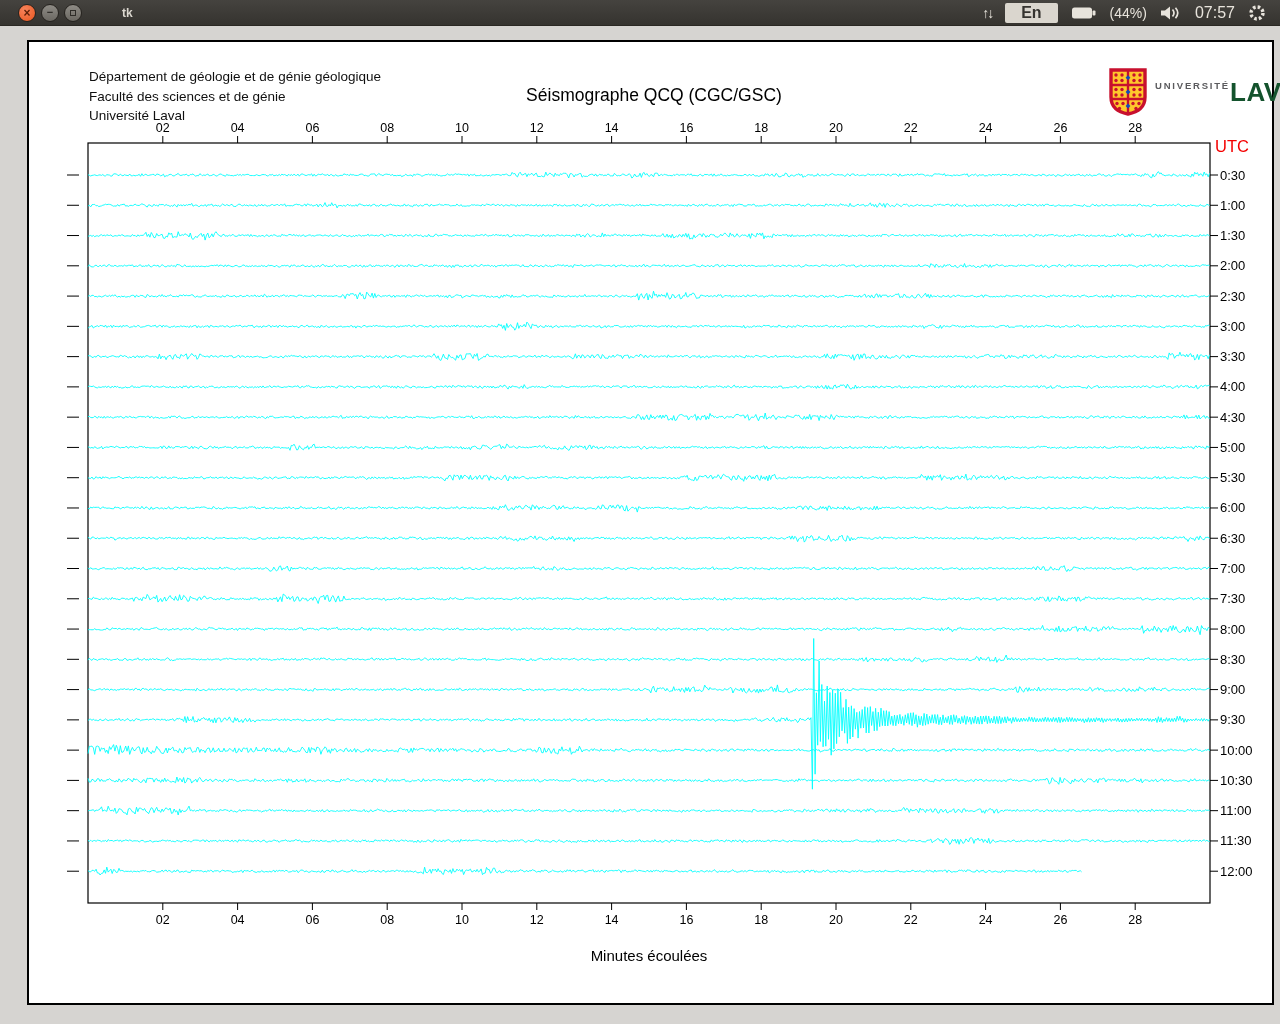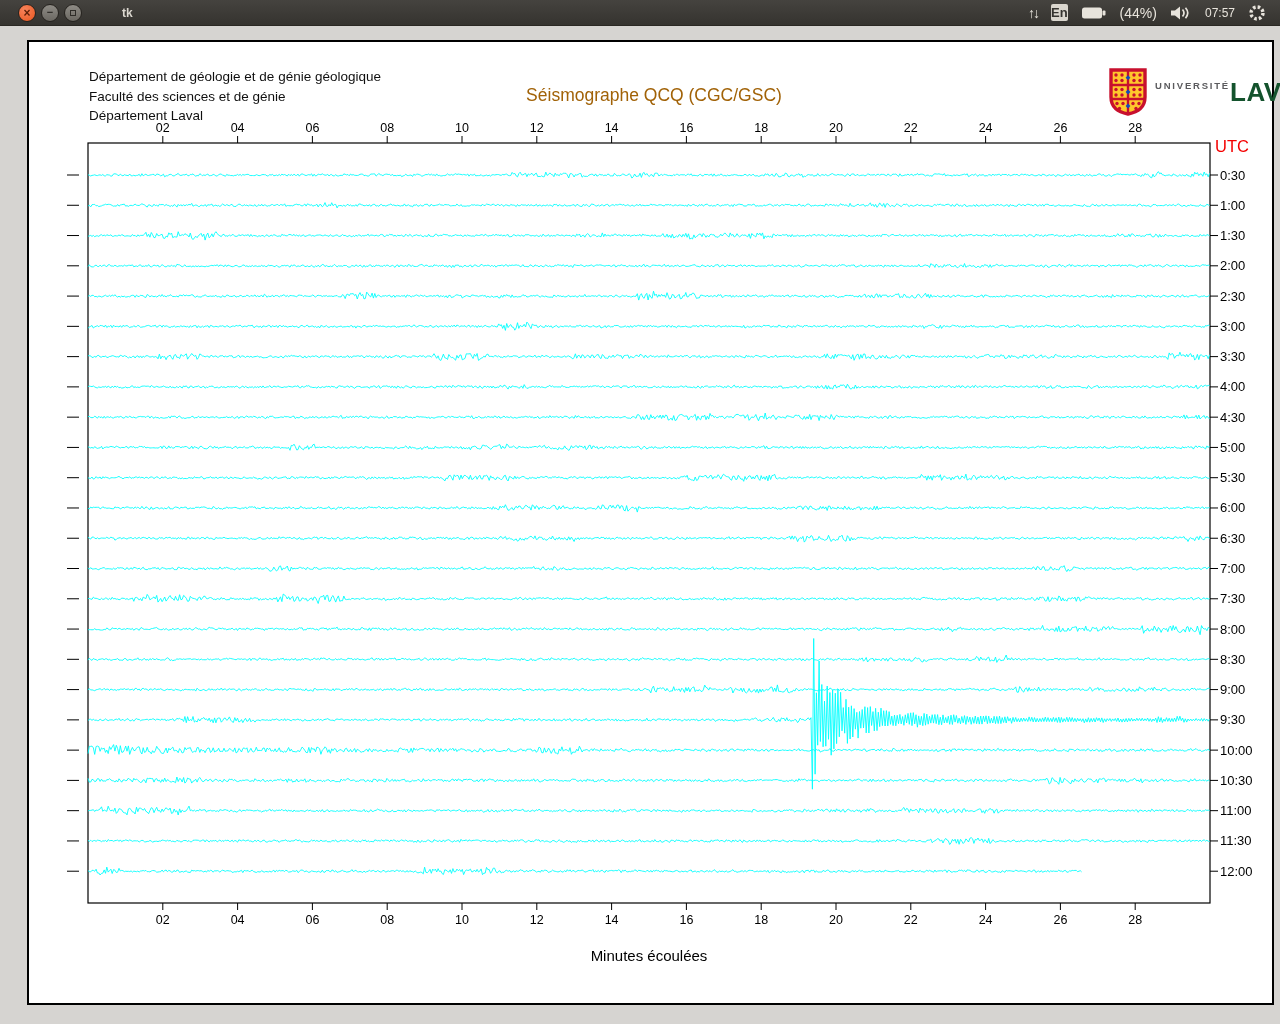--- a/index.html
+++ b/index.html
@@ -17,32 +17,32 @@
     justify-content:center; font-size:11px; line-height:1; cursor:default;
     border:1px solid #26231f; }
   .wb.close { background:radial-gradient(circle at 35% 30%, #f8835b, #e9571f);
     color:#5e2009; font-weight:bold; font-size:12px; }
   .wb.gray  { background:linear-gradient(#8e8b85,#6b6862); color:#2e2c28; font-weight:bold; }
   .maxsq { width:6px; height:6px; border:1.5px solid #2e2c28; display:block; }
   .panel-title { margin-left:40px; font-weight:bold; font-size:12px; color:#dcd8d0; }
   .tray { margin-left:auto; display:flex; align-items:center; gap:13px;
     margin-right:14px; font-size:14px; }
   .arrows { font-weight:bold; letter-spacing:-2px; font-size:14px; }
-  .kbd { background:#dad6ce; color:#35332f; font-weight:bold; font-size:13px;
-    padding:1px 0; border-radius:2px; }
-  .clock { font-size:12px; }
+  .kbd { background:#dad6ce; color:#35332f; font-weight:bold; font-size:16px;
+    padding:1px 16px; border-radius:2px; }
+  .clock { font-size:16px; }
   .tray svg { display:block; }
 
   
   .window { position:absolute; left:27px; top:40px; width:1247px; height:965px;
     background:#ffffff; border:2px solid #000; }
   .hdr { position:absolute; left:60px; top:25px; font-size:13.5px; color:#101010;
     line-height:19.5px; white-space:pre; }
   .plot-title { position:absolute; left:380px; top:43px; width:490px;
-    text-align:center; font-size:17.5px; color:#a16207; }
+    text-align:center; font-size:17.5px; color:#000000; }
 
   .logo { position:absolute; left:1079px; top:26px; display:flex; align-items:center; gap:7px; }
   .logo-text { display:flex; flex-direction:row;text-align:center; }
   .logo-univ { font-size:9.5px; letter-spacing:1.8px; color:#5b5b5e; font-weight:bold; }
   .logo-laval { font-size:26px; letter-spacing:0.5px; color:#14532d; font-weight:600;
     line-height:24px; }
 
   svg.plot { position:absolute; left:0; top:0; }
 </style>
 </head>
@@ -78,21 +78,21 @@
       </svg>
       <span class="clock">07:57</span>
       <svg width="18" height="18" viewBox="0 0 18 18">
         <circle cx="9" cy="9" r="6" fill="none" stroke="#e8e4dc" stroke-width="3.4" stroke-dasharray="2.6 2.1"></circle>
         <circle cx="9" cy="9" r="3.2" fill="#35332f"></circle>
       </svg>
     </div>
   </div>
 
   <div class="window">
-    <div class="hdr"><span>Département de géologie et de génie géologique</span><br><span>Faculté des sciences et de génie</span><br><span>Département Laval</span></div>
+    <div class="hdr"><span>Département de géologie et de génie géologique</span><br><span>Faculté des sciences et de génie</span><br><span>Université Laval</span></div>
 
     <div class="plot-title">Séismographe QCQ (CGC/GSC)</div>
 
     <div class="logo">
       <svg width="40" height="48" viewBox="0 0 40 48">
         <path d="M3,2 h34 v27 c0,11 -7,14.5 -17,17 c-10,-2.5 -17,-6 -17,-17 z" fill="#ffc72c" stroke="#c8102e" stroke-width="3.4"></path>
         <line x1="20" y1="2" x2="20" y2="46" stroke="#c8102e" stroke-width="2.4"></line>
         <line x1="3" y1="17" x2="37" y2="17" stroke="#c8102e" stroke-width="2.4"></line>
         <line x1="3" y1="31" x2="37" y2="31" stroke="#c8102e" stroke-width="2.4"></line>
         <g fill="#c8102e">

